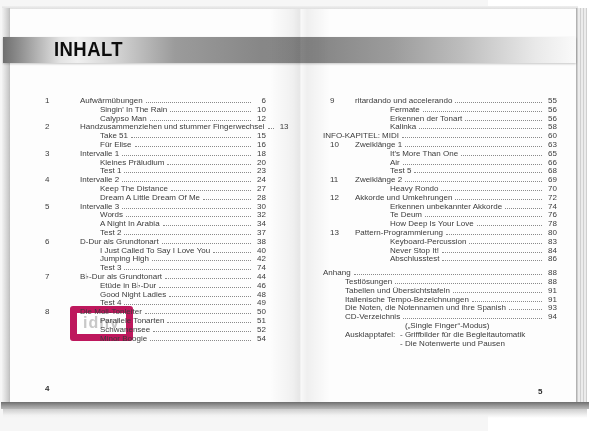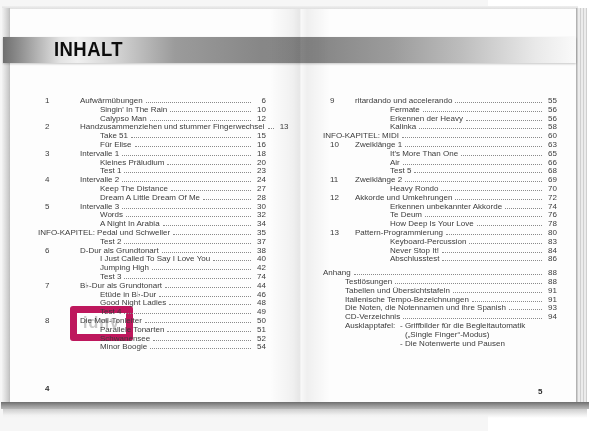--- a/index.html
+++ b/index.html
@@ -155,25 +155,20 @@
       <div class="row lv-sub">
         <span class="title">Words</span>
         <span class="leader"></span>
         <span class="pg">32</span>
       </div>
       <div class="row lv-sub">
         <span class="title">A Night In Arabia</span>
         <span class="leader"></span>
         <span class="pg">34</span>
       </div>
-      <div class="row lv-top">
-        <span class="title">INFO-KAPITEL: Pedal und Schweller</span>
-        <span class="leader"></span>
-        <span class="pg">35</span>
-      </div>
       <div class="row lv-sub">
         <span class="title">Test 2</span>
         <span class="leader"></span>
         <span class="pg">37</span>
       </div>
       <div class="row lv-ch">
         <span class="numcol">6</span>
         <span class="title">D-Dur als Grundtonart</span>
         <span class="leader"></span>
         <span class="pg">38</span>
@@ -242,21 +237,21 @@
         <span class="title">ritardando und accelerando</span>
         <span class="leader"></span>
         <span class="pg">55</span>
       </div>
       <div class="row lv-sub">
         <span class="title">Fermate</span>
         <span class="leader"></span>
         <span class="pg">56</span>
       </div>
       <div class="row lv-sub">
-        <span class="title">Erkennen der Heavy</span>
+        <span class="title">Erkennen der Tonart</span>
         <span class="leader"></span>
         <span class="pg">56</span>
       </div>
       <div class="row lv-sub">
         <span class="title">Kalinka</span>
         <span class="leader"></span>
         <span class="pg">58</span>
       </div>
       <div class="row lv-top">
         <span class="title">INFO-KAPITEL: MIDI</span>
@@ -361,29 +356,29 @@
         <span class="title">Die Noten, die Notennamen und ihre Spanish</span>
         <span class="leader"></span>
         <span class="pg">93</span>
       </div>
       <div class="row lv-a1">
         <span class="title">CD-Verzeichnis</span>
         <span class="leader"></span>
         <span class="pg">94</span>
       </div>
       <div class="row lv-a1">
+        <span class="title note-label"></span>
+        <span class="note ni">(„Single Finger“-Modus)</span>
+      </div>
+      <div class="row lv-a1">
         <span class="title note-label">Ausklapptafel:</span>
         <span class="note">- Griffbilder für die Begleitautomatik</span>
       </div>
       <div class="row lv-a1">
         <span class="title note-label"></span>
-        <span class="note ni">(„Single Finger“-Modus)</span>
-      </div>
-      <div class="row lv-a1">
-        <span class="title note-label"></span>
         <span class="note">- Die Notenwerte und Pausen</span>
       </div>
     </div>
 
   <div class="folio folio-left">4</div>
   <div class="folio folio-right">5</div>
 
   <div class="spine-overlay"></div>
 </div>
 

